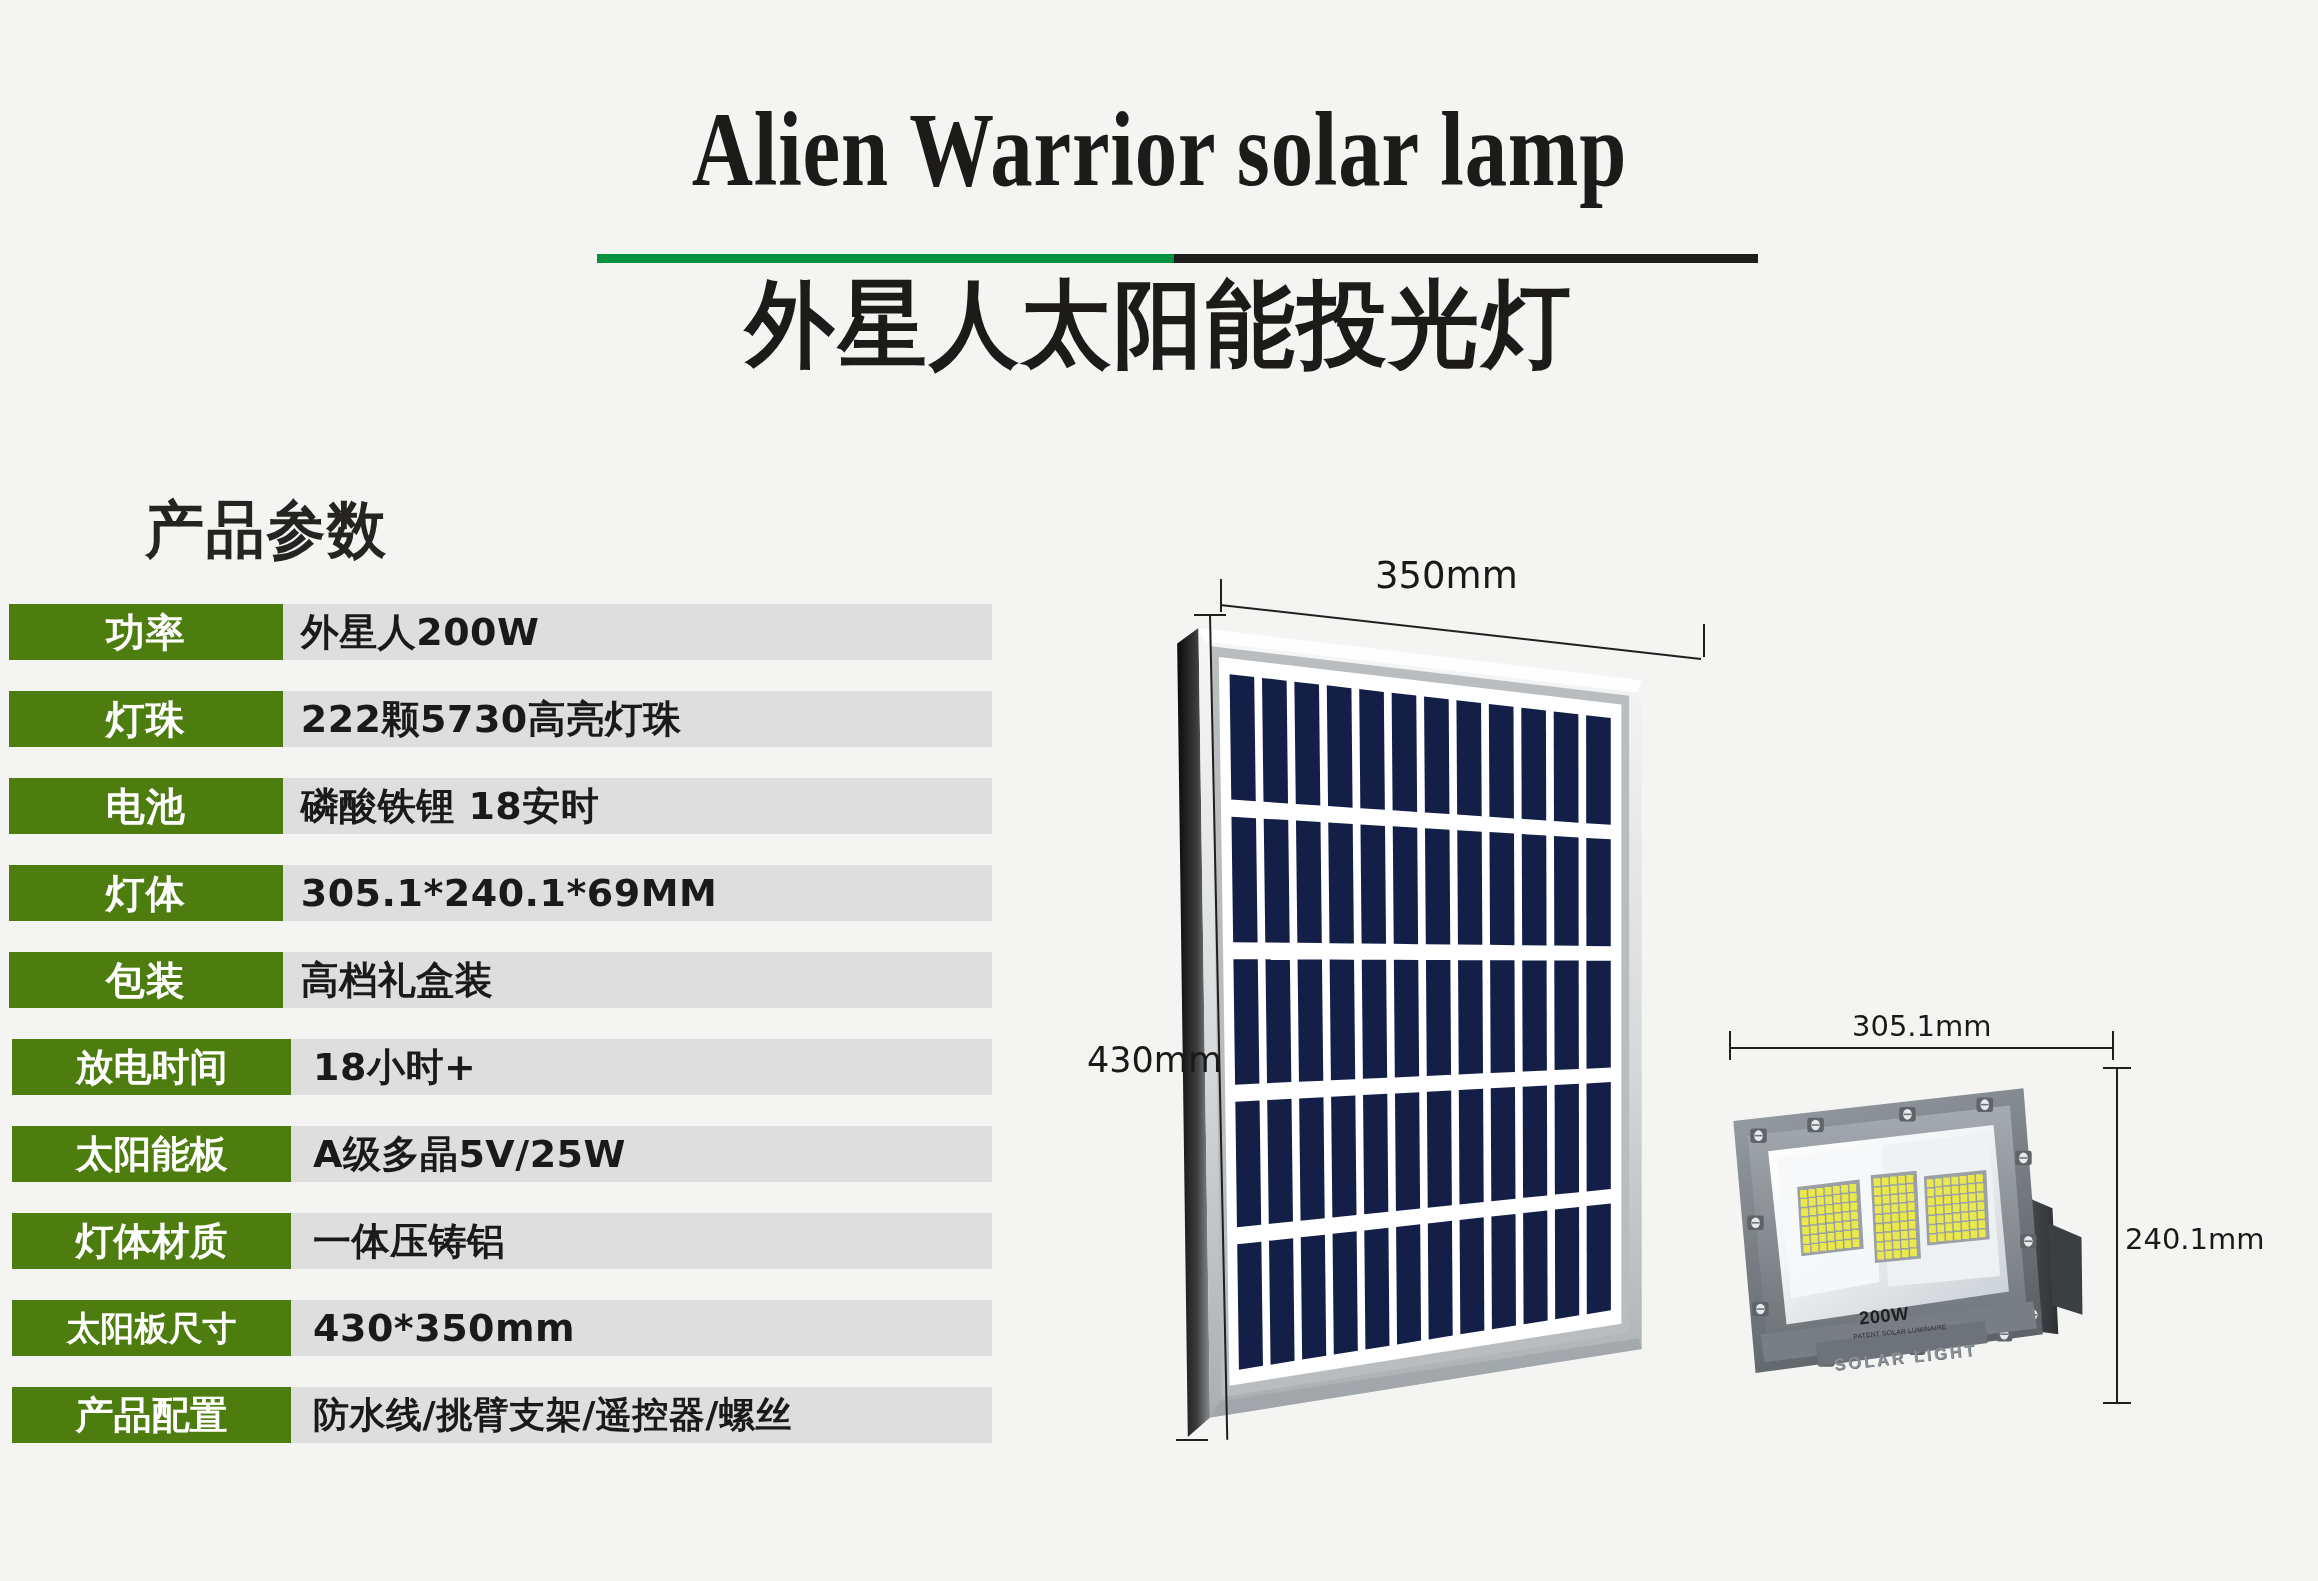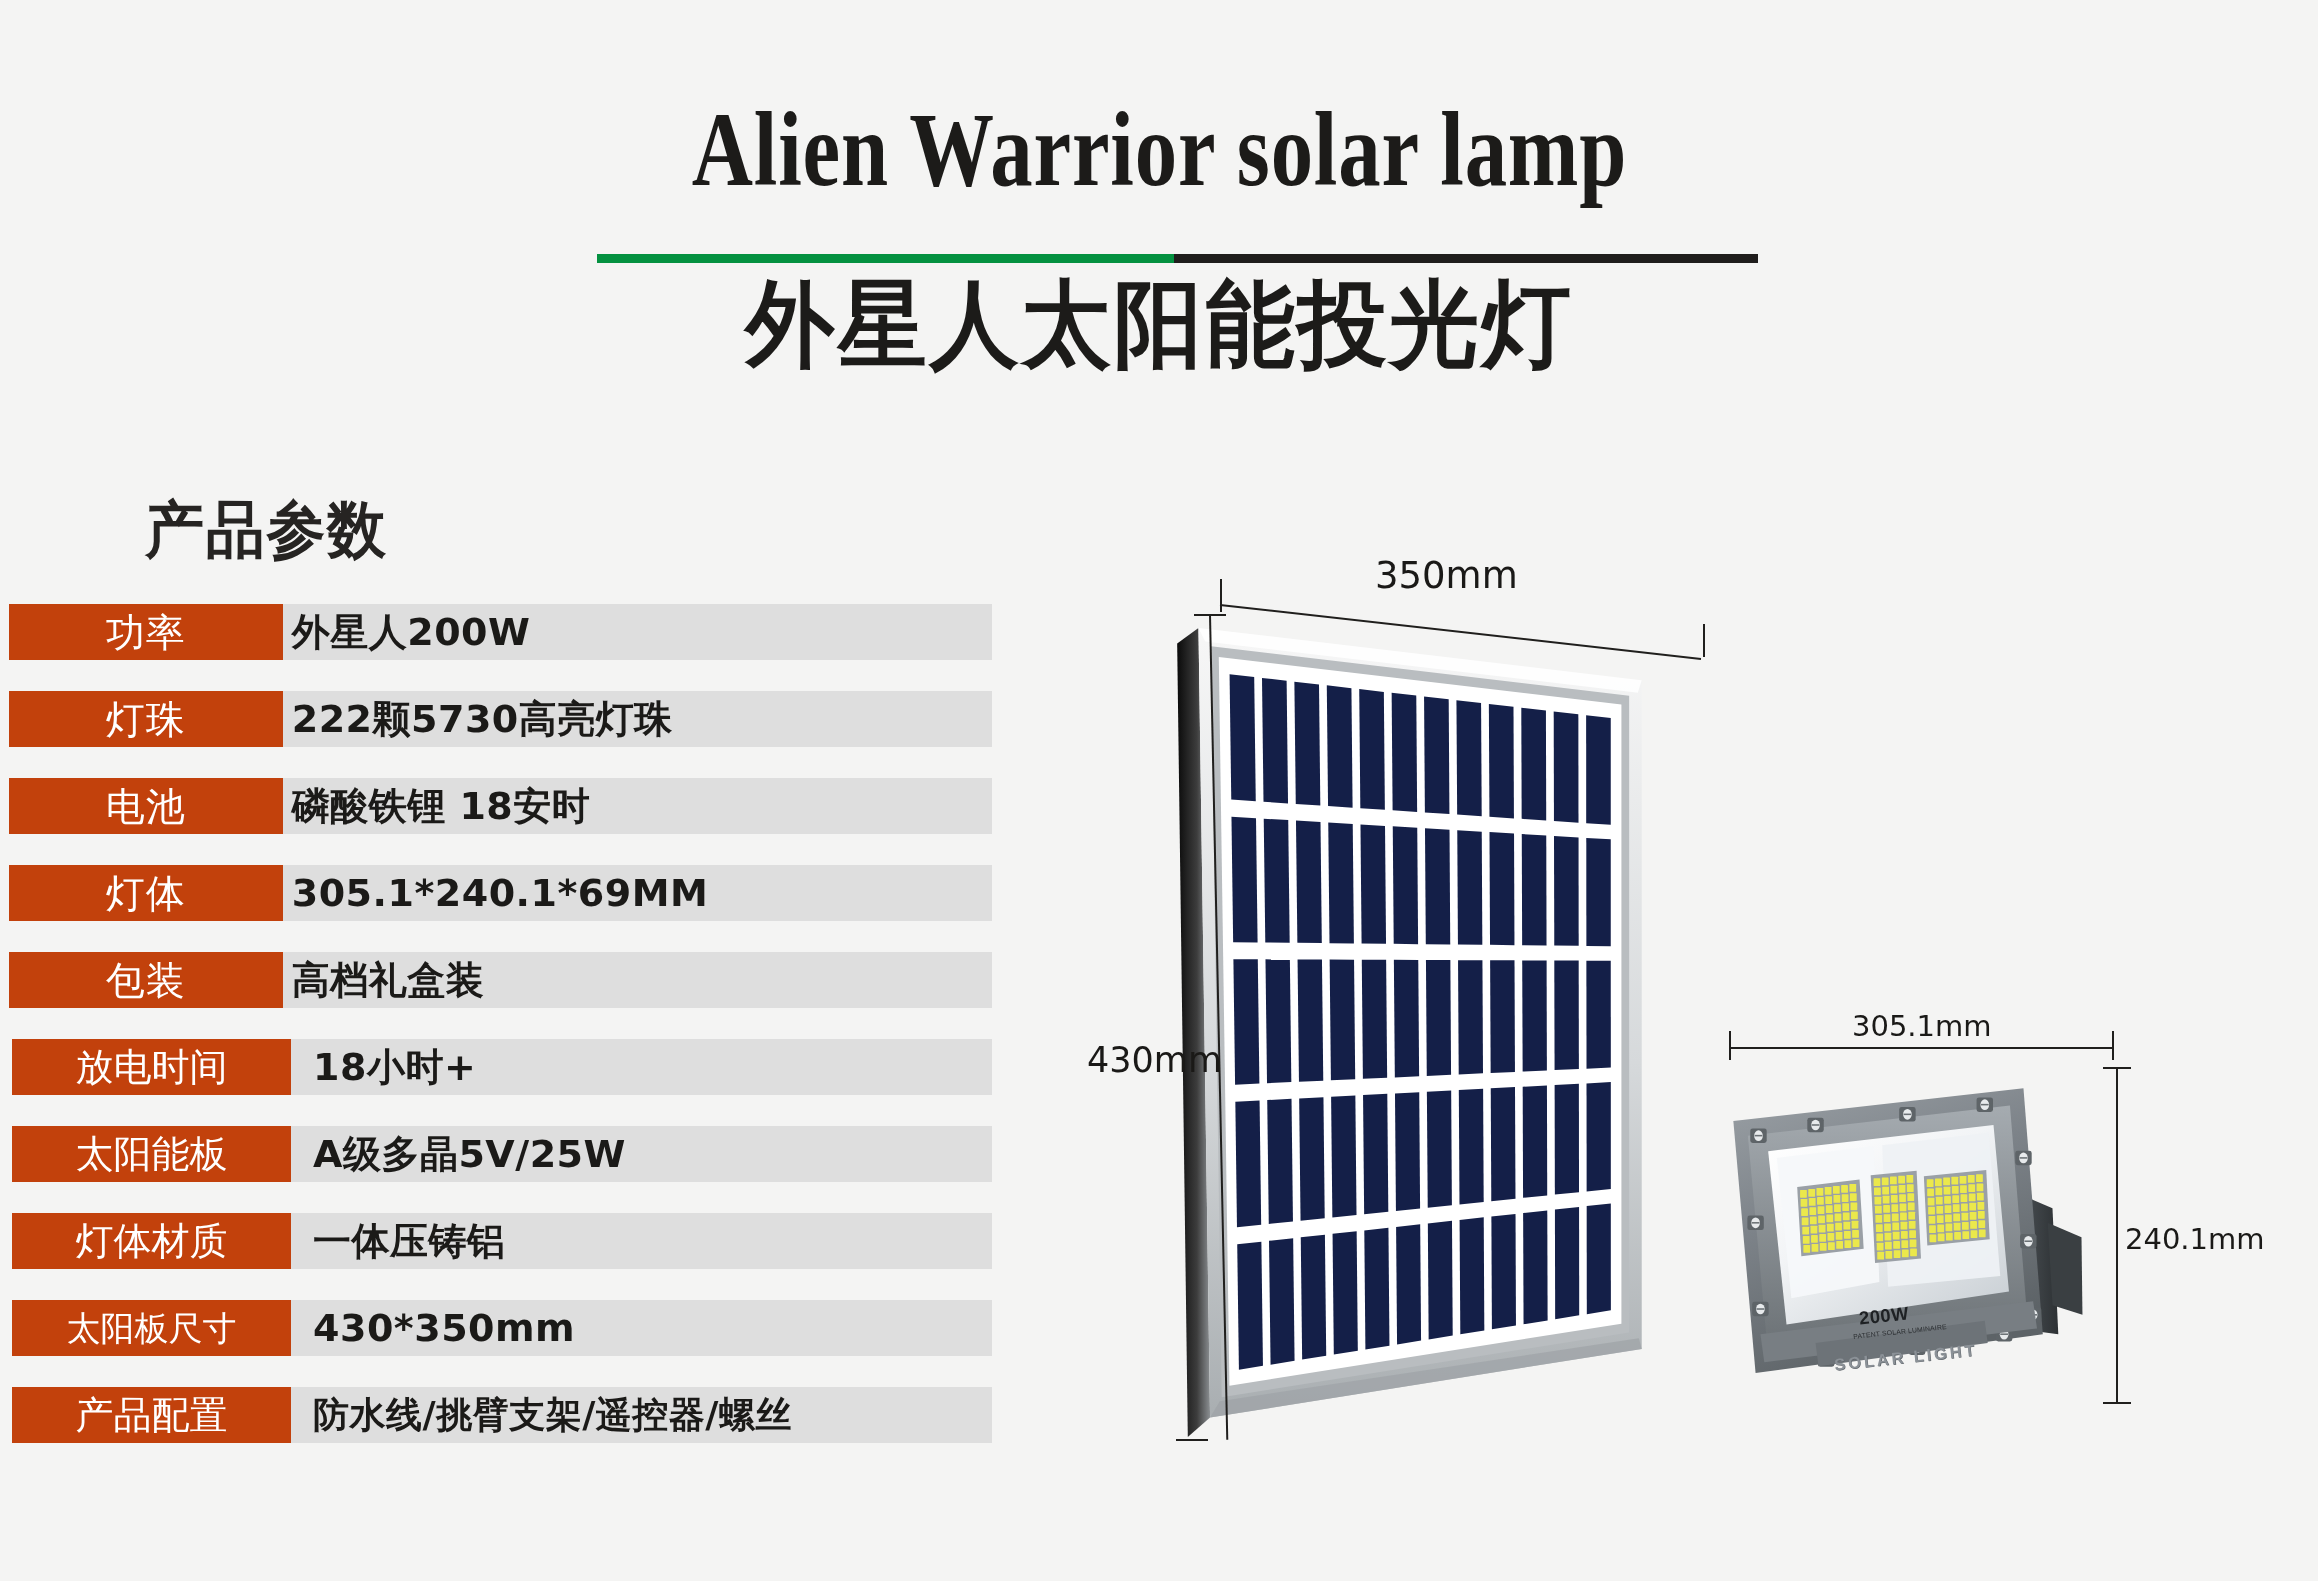--- a/index.html
+++ b/index.html
@@ -56,42 +56,42 @@
     white-space:nowrap;
   }
   .spec-table{
     position:absolute;left:0px;top:604px;width:992px;
   }
   .spec-row{
     display:flex;align-items:stretch;
     height:56px;margin-bottom:31px;
   }
   .spec-label{
-    background:#c2410c;
+    background:#4d7c0f;
     color:#ffffff;
     display:flex;align-items:center;justify-content:center;
     font-family:"DejaVu Sans","Liberation Sans",sans-serif;
-    font-weight:400;
+    font-weight:700;
     font-size:39px;
     line-height:1;
     letter-spacing:1px;
     white-space:nowrap;
     box-sizing:border-box;
     flex:0 0 auto;
   }
   .spec-value{
     background:#dedede;
     color:#1b1a18;
     display:flex;align-items:center;
     font-family:"DejaVu Sans","Liberation Sans",sans-serif;
     font-weight:700;
     font-size:38px;
     line-height:1;
     letter-spacing:0.5px;
-    padding-left:9px;
+    padding-left:18px;
     box-sizing:border-box;
     white-space:nowrap;
     flex:1 1 auto;
     overflow:hidden;
   }
   
   .spec-row.lbl2 .spec-label{margin-left:8.7px;width:274px;}
   
   .spec-row.lbl4 .spec-label{margin-left:12px;width:279px;font-size:38px;letter-spacing:0px;}
   .spec-row.lbl4 .spec-value,

